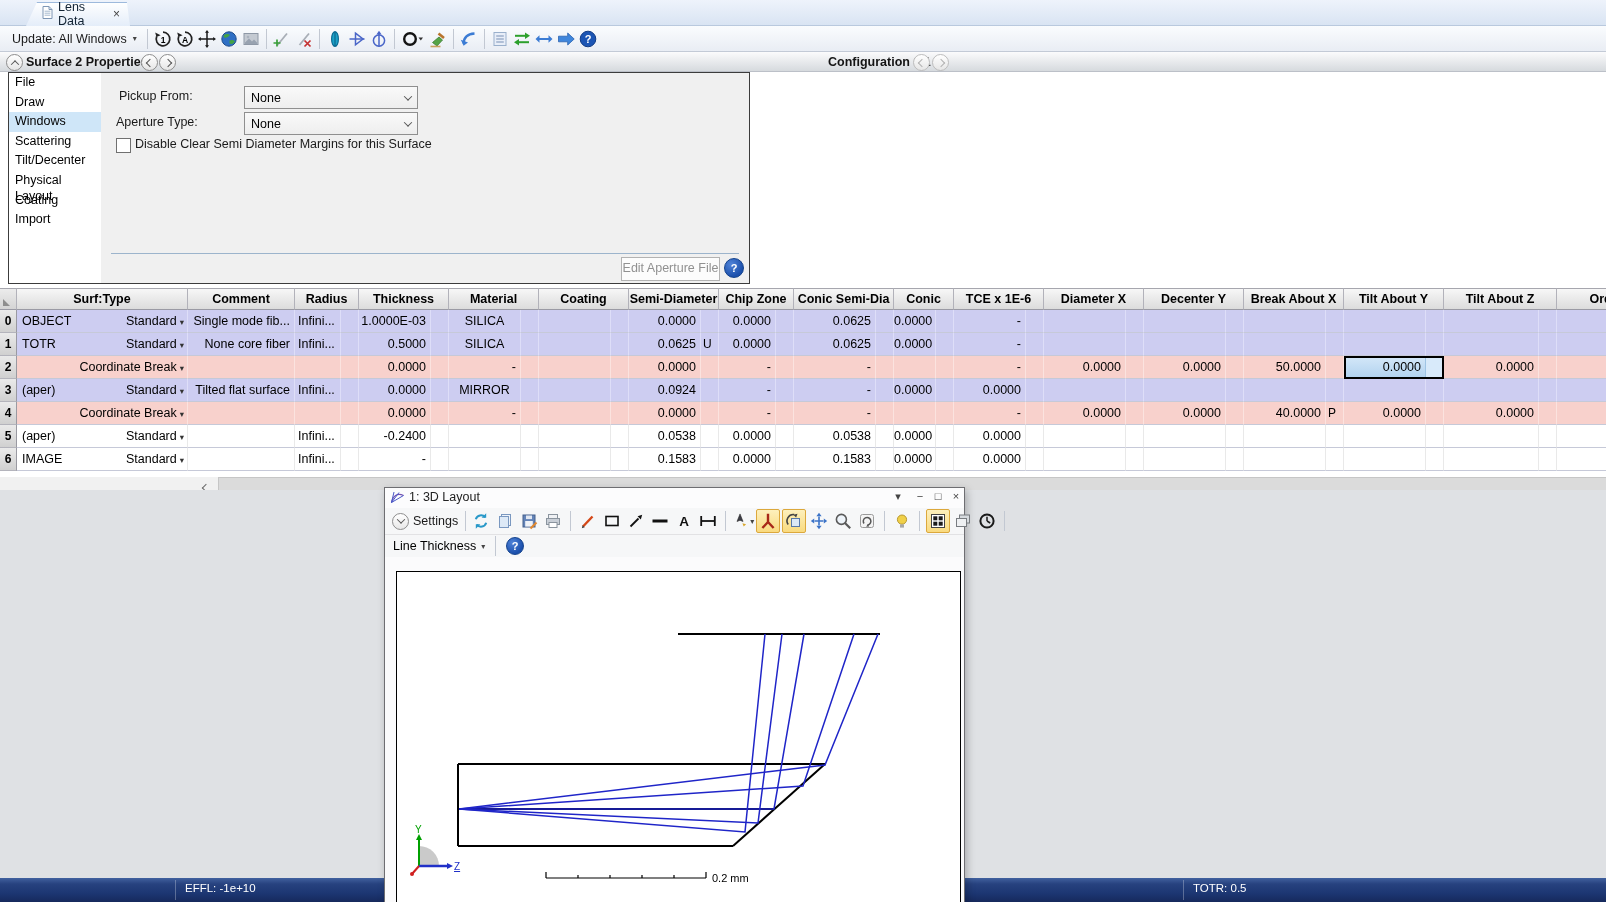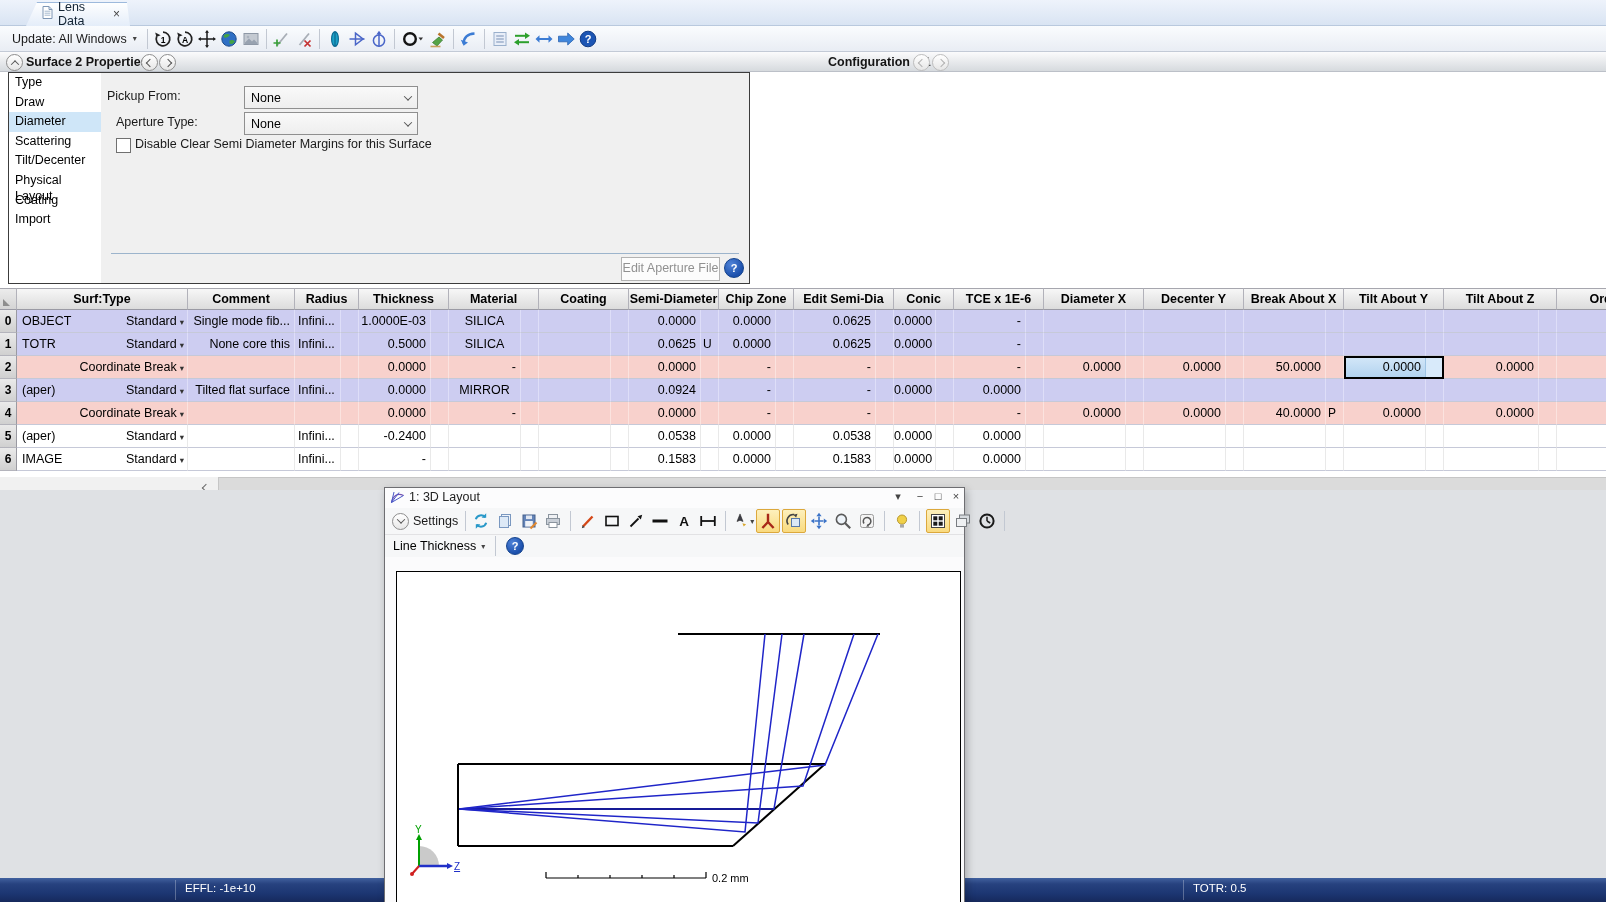--- a/index.html
+++ b/index.html
@@ -247,31 +247,31 @@
     <span class="cbtn dis" style="left:913px;top:2px;">
         <span class="chev cv-left"></span>
       </span>
     <span class="cbtn dis" style="left:932px;top:2px;">
         <span class="chev cv-right"></span>
       </span>
   </div>
 
   <div class="abs" id="proppanel">
     <div id="prop-side">
-        <div class="side-it">Type</div>
+        <div class="side-it">File</div>
         <div class="side-it">Draw</div>
-        <div class="side-it sel">Diameter</div>
+        <div class="side-it sel">Windows</div>
         <div class="side-it">Scattering</div>
         <div class="side-it">Tilt/Decenter</div>
         <div class="side-it">Physical Layout</div>
         <div class="side-it">Coating</div>
         <div class="side-it">Import</div>
       </div>
     <div id="prop-main">
-      <span class="plabel" style="left:6px;top:16px;">Pickup From:</span>
+      <span class="plabel" style="left:18px;top:16px;">Pickup From:</span>
       <div class="combo" style="left:143px;top:13px;">
         <span class="cval">None</span>
         <span class="chev cv-down"></span>
       </div>
       <span class="plabel" style="left:15px;top:42px;">Aperture Type:</span>
       <div class="combo" style="left:143px;top:39px;">
         <span class="cval">None</span>
         <span class="chev cv-down"></span>
       </div>
       <span class="cb" style="left:15px;top:65px;"></span>
@@ -286,21 +286,21 @@
       <div class="hrow">
         <div class="hc corner" style="width:17px"></div>
         <div class="hc" style="width:171px">Surf:Type</div>
         <div class="hc" style="width:107px">Comment</div>
         <div class="hc" style="width:64px">Radius</div>
         <div class="hc" style="width:90px">Thickness</div>
         <div class="hc" style="width:90px">Material</div>
         <div class="hc" style="width:90px">Coating</div>
         <div class="hc" style="width:90px">Semi-Diameter</div>
         <div class="hc" style="width:75px">Chip Zone</div>
-        <div class="hc" style="width:100px">Edit Semi-Dia</div>
+        <div class="hc" style="width:100px">Conic Semi-Dia</div>
         <div class="hc" style="width:60px">Conic</div>
         <div class="hc" style="width:90px">TCE x 1E-6</div>
         <div class="hc" style="width:100px">Diameter X</div>
         <div class="hc" style="width:100px">Decenter Y</div>
         <div class="hc" style="width:100px">Break About X</div>
         <div class="hc" style="width:100px">Tilt About Y</div>
         <div class="hc" style="width:113px">Tilt About Z</div>
         <div class="hc" style="width:100px">Order</div>
       </div>
       <div class="brow t-lav">
@@ -339,21 +339,21 @@
         <div class="c ar" style="width:95px"></div>
         <div class="c attr" style="width:18px"></div>
         <div class="c ar" style="width:100px"></div>
       </div>
       <div class="brow t-lav">
         <div class="c rn">1</div>
         <div class="c surf" style="width:171px">
           <span>TOTR</span>
           <span class="st">Standard<span class="dd">▾</span></span>
         </div>
-        <div class="c ar" style="width:107px">None core this</div>
+        <div class="c ar" style="width:107px">None core fiber</div>
         <div class="c al" style="width:46px">Infini...</div>
         <div class="c attr" style="width:18px"></div>
         <div class="c ar" style="width:72px">0.5000</div>
         <div class="c attr" style="width:18px"></div>
         <div class="c ac" style="width:72px">SILICA</div>
         <div class="c attr" style="width:18px"></div>
         <div class="c ar" style="width:72px"></div>
         <div class="c attr" style="width:18px"></div>
         <div class="c ar" style="width:72px">0.0625</div>
         <div class="c attr" style="width:18px">U</div>

